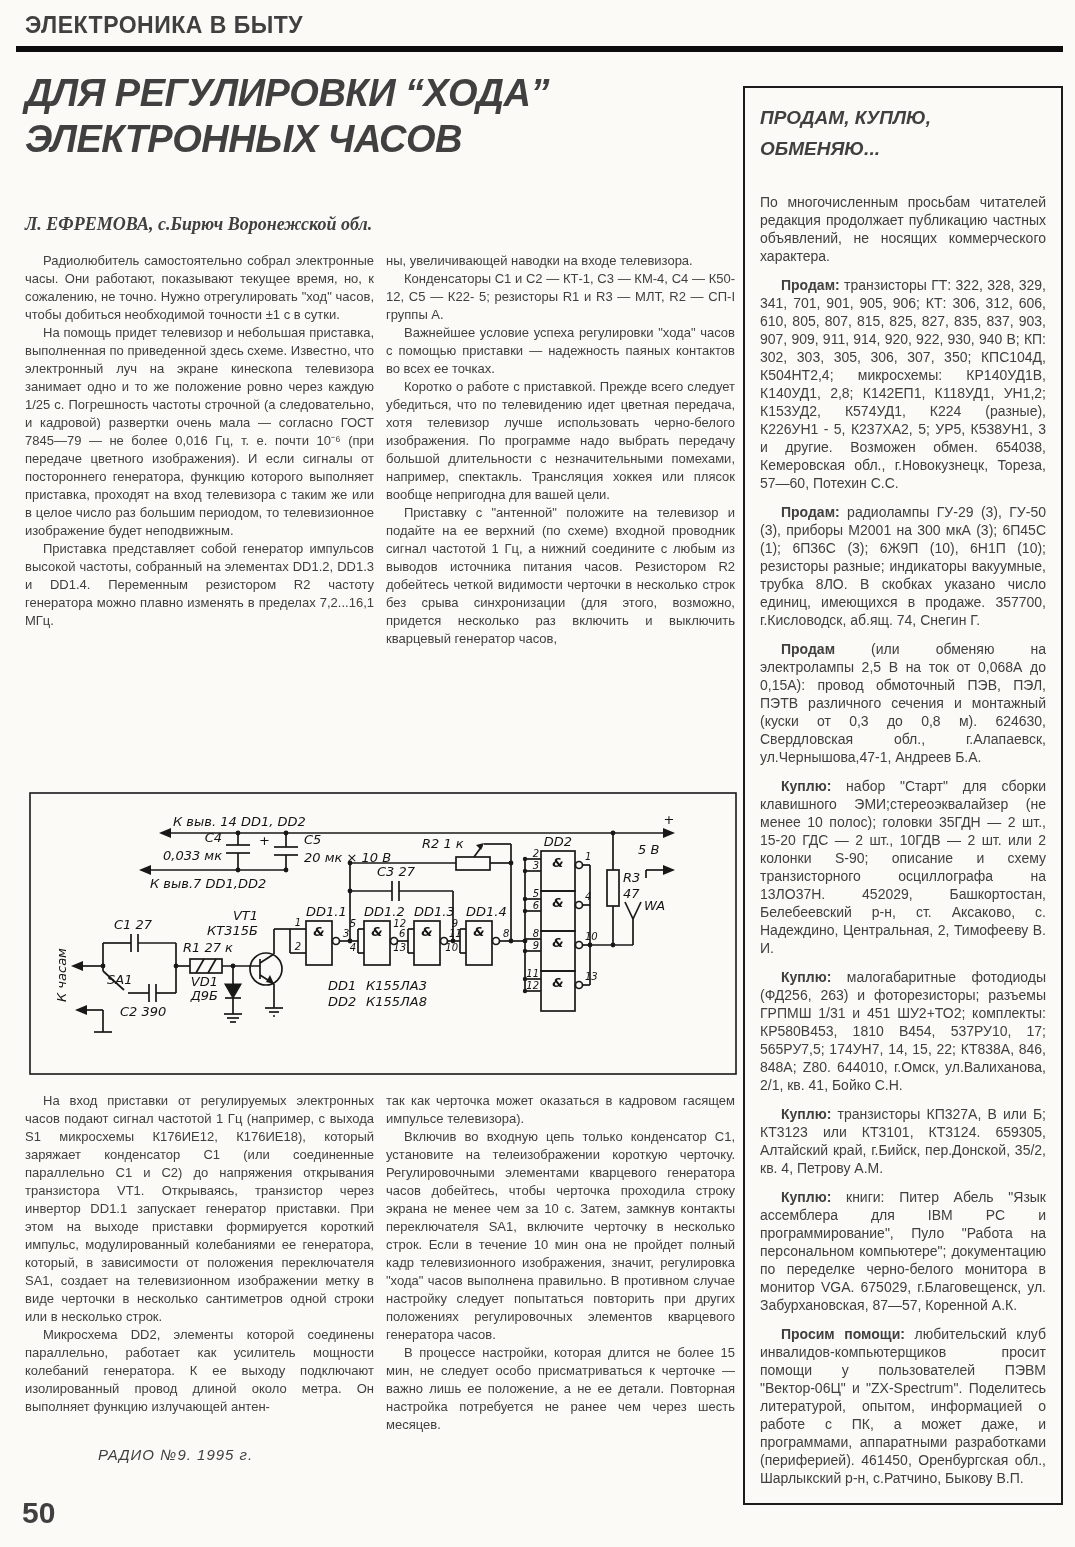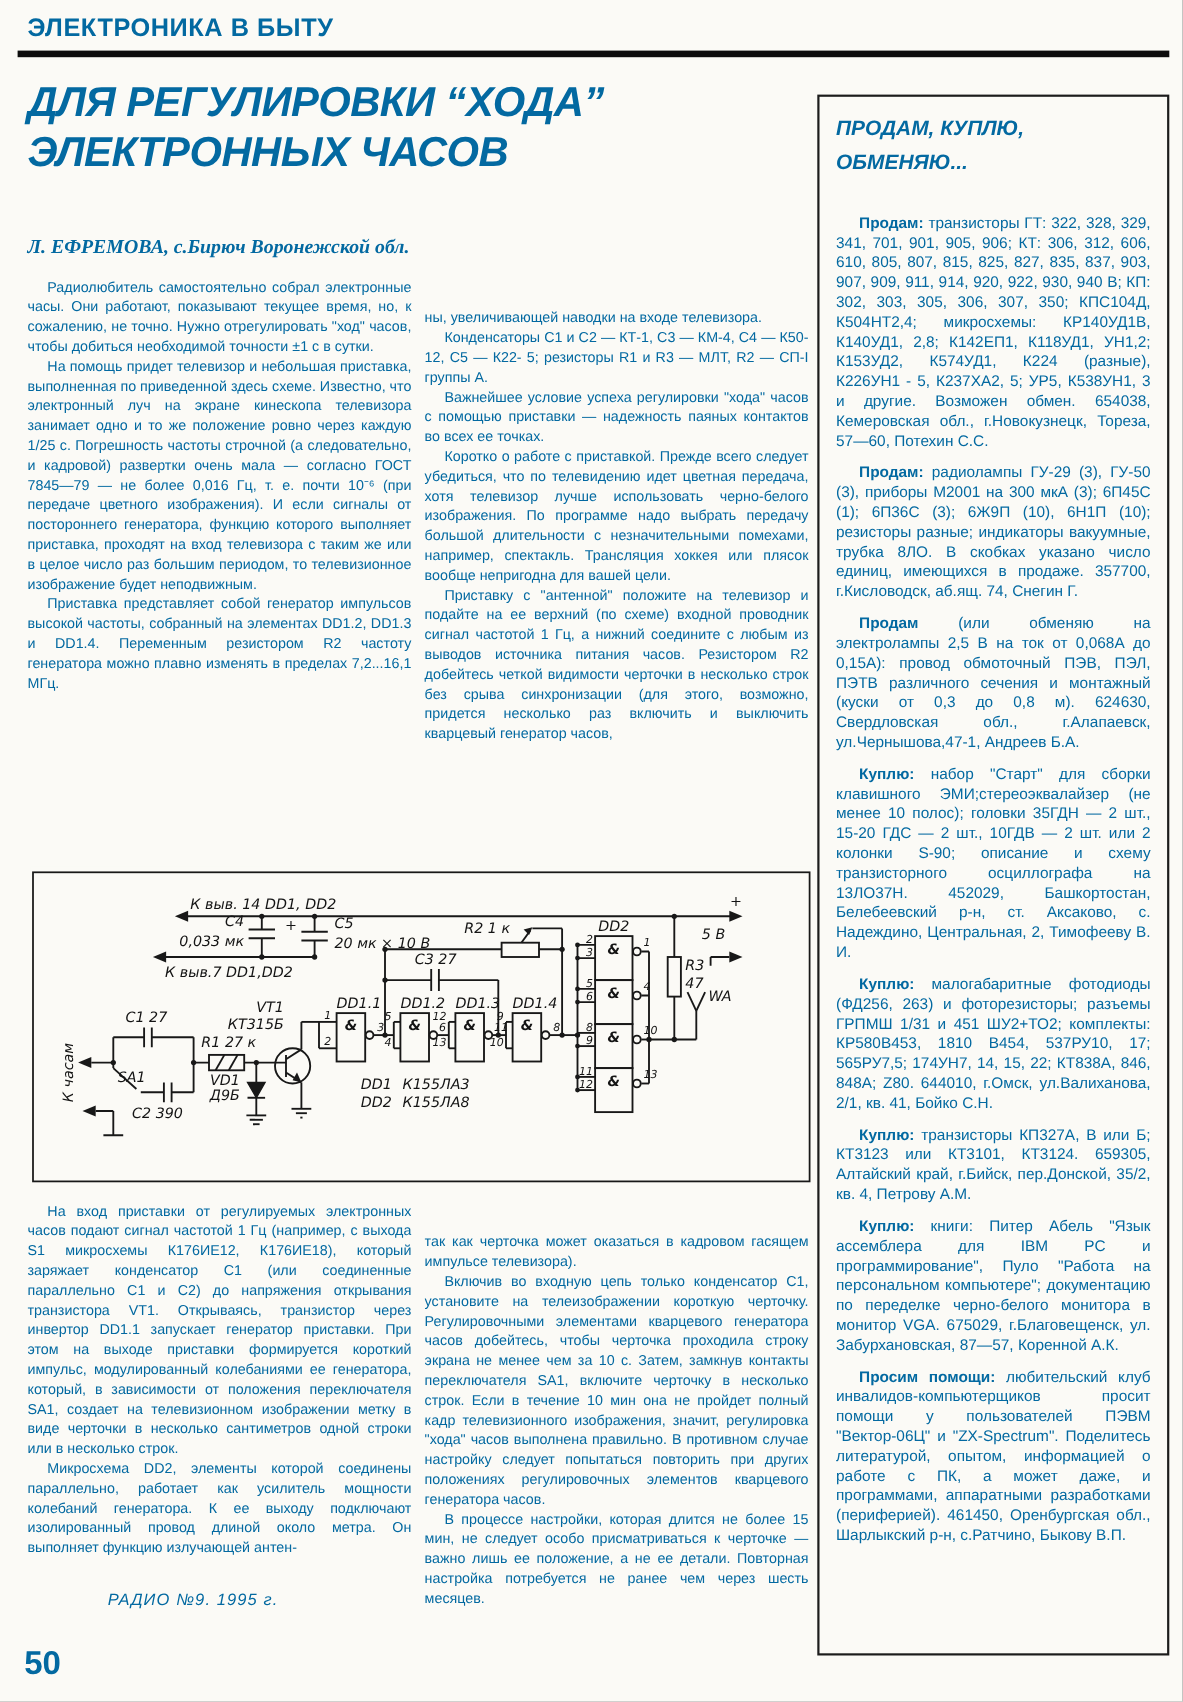--- a/index.html
+++ b/index.html
@@ -1,25 +1,25 @@
 <!DOCTYPE html>
 <html><head>
 <meta charset="utf-8">
 <style>
   html,body{margin:0;padding:0;background:#9a9a9a;}
-  #page{position:relative;width:1075px;height:1547px;background:#fbfaf6;color:#0369a1;
+  #page{position:relative;width:1075px;height:1547px;background:#fbfaf6;color:#404040;
         font-family:"Liberation Sans",sans-serif;overflow:hidden;}
   .kicker{position:absolute;left:25px;top:12px;font-size:23px;font-weight:bold;letter-spacing:.5px;}
   .rule{position:absolute;left:16px;top:46px;width:1047px;height:6px;background:#0d0d0d;}
   .title{position:absolute;left:25px;top:70px;font-size:38px;line-height:46px;font-weight:bold;
          font-style:italic;letter-spacing:-.5px;white-space:nowrap;}
   .author{position:absolute;left:25px;top:214px;font-size:18px;font-weight:bold;font-style:italic;font-family:Liberation Serif, serif;}
   .col{position:absolute;width:349px;font-size:13px;line-height:18px;text-align:justify;}
   .col p{margin:0;text-indent:18px;}
-  .col p.noindent{text-indent:0;margin-top:28px;}
+  .col p.noindent{text-indent:0;}
   #col1{left:25px;top:252px;}
   #col2{left:386px;top:252px;}
   #col3{left:25px;top:1092px;height:396px;overflow:hidden;}
   #col4{left:386px;top:1092px;height:420px;overflow:hidden;}
   .schematic{position:absolute;left:28px;top:788px;background:#fbfaf6;}
   .schematic line,.schematic rect,.schematic circle,.schematic polyline{stroke:#181818;fill:none;stroke-width:1.7;}
   .schematic rect.frame{stroke-width:1.6;}
   .schematic polygon{fill:#181818;stroke:none;}
   .schematic polygon.tri{stroke:#181818;stroke-width:1.2;}
   .schematic circle.dot{fill:#181818;stroke:none;}
@@ -334,20 +334,21 @@
     <p class="noindent">так как черточка может оказаться в кадровом гасящем импульсе телевизора).</p>
     <p>Включив во входную цепь только конденсатор C1, установите на телеизображении короткую черточку. Регулировочными элементами кварцевого генератора часов добейтесь, чтобы черточка проходила строку экрана не менее чем за 10 с. Затем, замкнув контакты переключателя SA1, включите черточку в несколько строк. Если в течение 10 мин она не пройдет полный кадр телевизионного изображения, значит, регулировка "хода" часов выполнена правильно. В противном случае настройку следует попытаться повторить при других положениях регулировочных элементов кварцевого генератора часов.</p>
     <p>В процессе настройки, которая длится не более 15 мин, не следует особо присматриваться к черточке — важно лишь ее положение, а не ее детали. Повторная настройка потребуется не ранее чем через шесть месяцев.</p>
   </div>
 
   <div class="ads">
     <h2>
       <span>ПРОДАМ, КУПЛЮ,</span><br>
       <span>ОБМЕНЯЮ...</span>
     </h2>
+    <p>По многочисленным просьбам читателей редакция продолжает публикацию частных объявлений, не носящих коммерческого характера.</p>
     <p><span class="lead">Продам:</span> <span>транзисторы ГТ: 322, 328, 329, 341, 701, 901, 905, 906; КТ: 306, 312, 606, 610, 805, 807, 815, 825, 827, 835, 837, 903, 907, 909, 911, 914, 920, 922, 930, 940 В; КП: 302, 303, 305, 306, 307, 350; КПС104Д, К504НТ2,4; микросхемы: КР140УД1В, К140УД1, 2,8; К142ЕП1, К118УД1, УН1,2; К153УД2, К574УД1, К224 (разные), К226УН1 - 5, К237ХА2, 5; УР5, К538УН1, 3 и другие. Возможен обмен. 654038, Кемеровская обл., г.Новокузнецк, Тореза, 57—60, Потехин С.С.</span></p>
     <p><span class="lead">Продам:</span> <span>радиолампы ГУ-29 (3), ГУ-50 (3), приборы М2001 на 300 мкА (3); 6П45С (1); 6П36С (3); 6Ж9П (10), 6Н1П (10); резисторы разные; индикаторы вакуумные, трубка 8ЛО. В скобках указано число единиц, имеющихся в продаже. 357700, г.Кисловодск, аб.ящ. 74, Снегин Г.</span></p>
     <p><span class="lead">Продам</span> <span>(или обменяю на электролампы 2,5 В на ток от 0,068А до 0,15А): провод обмоточный ПЭВ, ПЭЛ, ПЭТВ различного сечения и монтажный (куски от 0,3 до 0,8 м). 624630, Свердловская обл., г.Алапаевск, ул.Чернышова,47-1, Андреев Б.А.</span></p>
     <p><span class="lead">Куплю:</span> <span>набор "Старт" для сборки клавишного ЭМИ;стереоэквалайзер (не менее 10 полос); головки 35ГДН — 2 шт., 15-20 ГДС — 2 шт., 10ГДВ — 2 шт. или 2 колонки S-90; описание и схему транзисторного осциллографа на 13ЛО37Н. 452029, Башкортостан, Белебеевский р-н, ст. Аксаково, с. Надеждино, Центральная, 2, Тимофееву В. И.</span></p>
     <p><span class="lead">Куплю:</span> <span>малогабаритные фотодиоды (ФД256, 263) и фоторезисторы; разъемы ГРПМШ 1/31 и 451 ШУ2+ТО2; комплекты: КР580В453, 1810 В454, 537РУ10, 17; 565РУ7,5; 174УН7, 14, 15, 22; КТ838А, 846, 848А; Z80. 644010, г.Омск, ул.Валиханова, 2/1, кв. 41, Бойко С.Н.</span></p>
     <p><span class="lead">Куплю:</span> <span>транзисторы КП327А, В или Б; КТ3123 или КТ3101, КТ3124. 659305, Алтайский край, г.Бийск, пер.Донской, 35/2, кв. 4, Петрову А.М.</span></p>
     <p><span class="lead">Куплю:</span> <span>книги: Питер Абель "Язык ассемблера для IBM PC и программирование", Пуло "Работа на персональном компьютере"; документацию по переделке черно-белого монитора в монитор VGA. 675029, г.Благовещенск, ул. Забурхановская, 87—57, Коренной А.К.</span></p>
     <p><span class="lead">Просим помощи:</span> <span>любительский клуб инвалидов-компьютерщиков просит помощи у пользователей ПЭВМ "Вектор-06Ц" и "ZX-Spectrum". Поделитесь литературой, опытом, информацией о работе с ПК, а может даже, и программами, аппаратными разработками (периферией). 461450, Оренбургская обл., Шарлыкский р-н, с.Ратчино, Быкову В.П.</span></p>
   </div>
 

